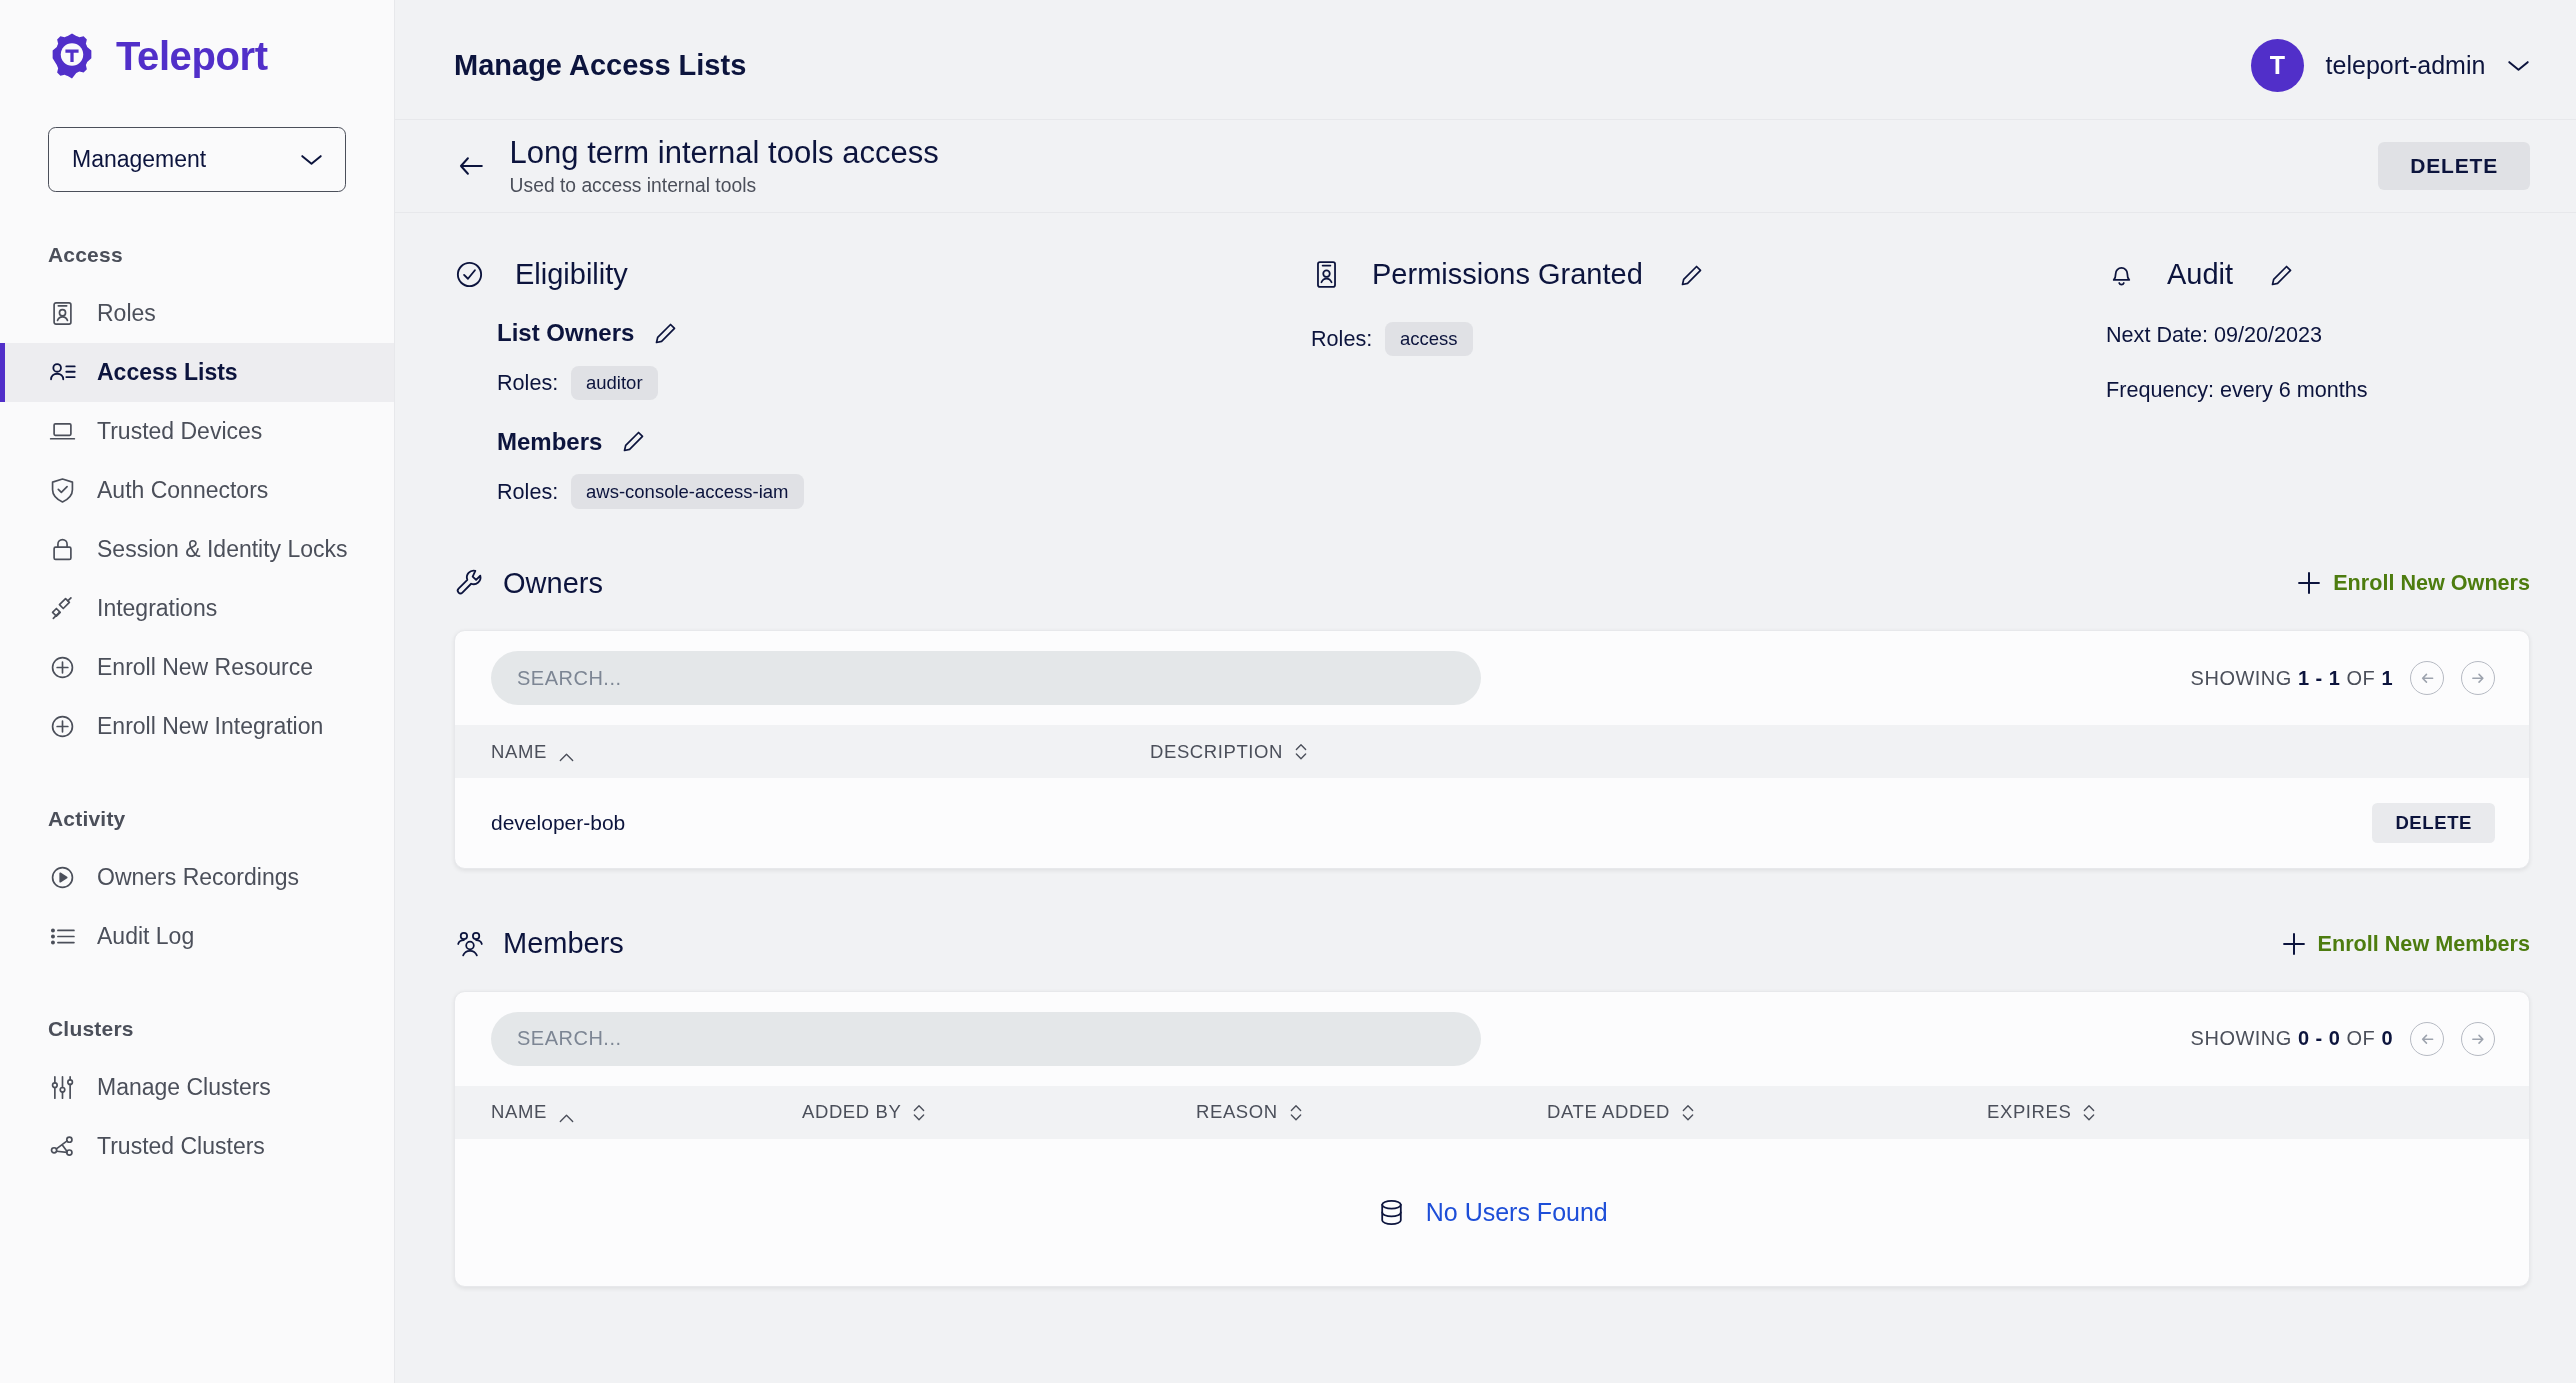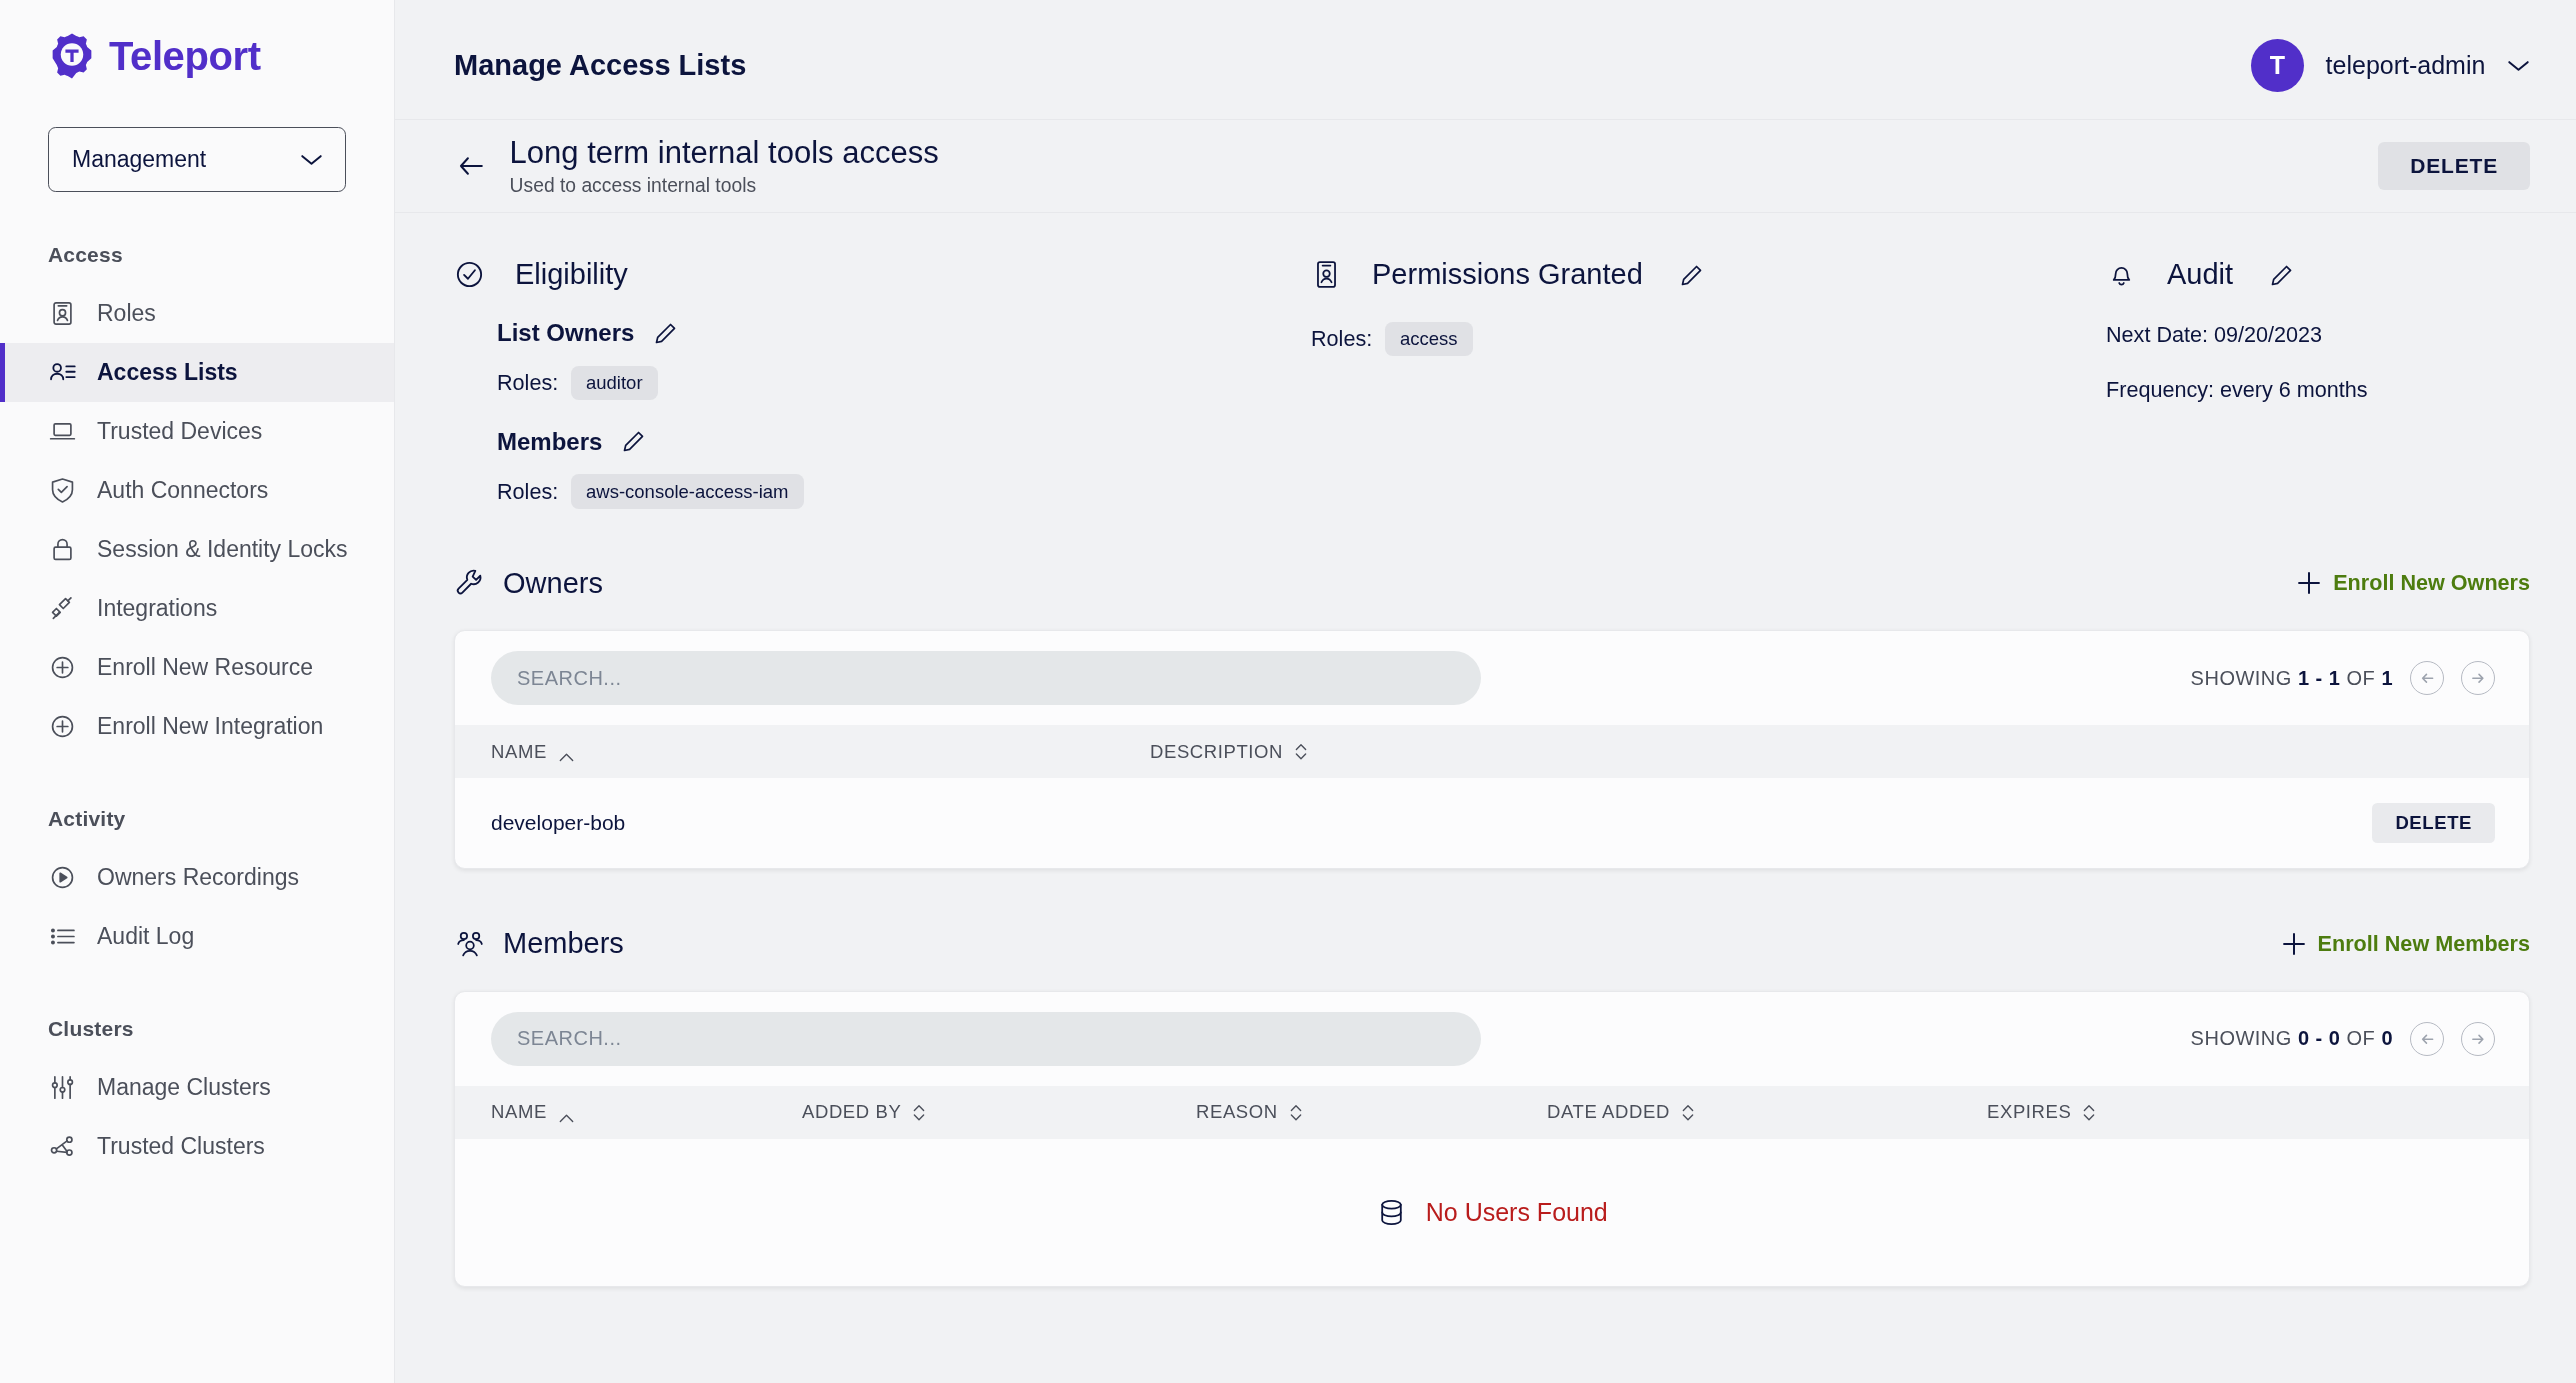--- a/index.html
+++ b/index.html
@@ -13,21 +13,21 @@
 
   
   .sidebar {
     width: 395px; height: 1384px;
     background: #FAFAFB;
     border-right: 1.5px solid #E7E8EB;
     flex: 0 0 395px;
     position: relative;
   }
   .brand {
-    display: flex; align-items: center; gap: 13px;
+    display: flex; align-items: center; gap: 20px;
     padding: 18px 0 0 48px; height: 93px;
   }
   .brand-mark { width: 48px; height: 48px; flex: 0 0 48px; }
   .brand-text {
     font-size: 40px; font-weight: 700; color: #512FC9;
     letter-spacing: -0.4px; line-height: 1;
   }
   .cluster-select {
     margin: 34px 48px 0 48px;
     height: 65px;
@@ -202,21 +202,21 @@
   .row-delete {
     background: #E9EAED; border: none; border-radius: 5.4px;
     height: 40px; padding: 0 23px;
     font-size: 18.5px; font-weight: 700; color: #0C143D;
     letter-spacing: 0.6px; cursor: pointer; float: right;
     font-family: "Liberation Sans", sans-serif;
   }
   .empty-state {
     display: flex; align-items: center; justify-content: center;
     gap: 18.5px; height: 147px;
-    font-size: 25px; color: #b91c1c;
+    font-size: 25px; color: #1d4ed8;
   }
   .db-ico { width: 31px; height: 31px; flex:0 0 31px; }
   .sort-asc { width: 17px; height: 10.8px; }
   .sort-both { width: 14px; height: 21.6px; }
 </style>
 </head>
 <body>
 
 <div class="app">
 

